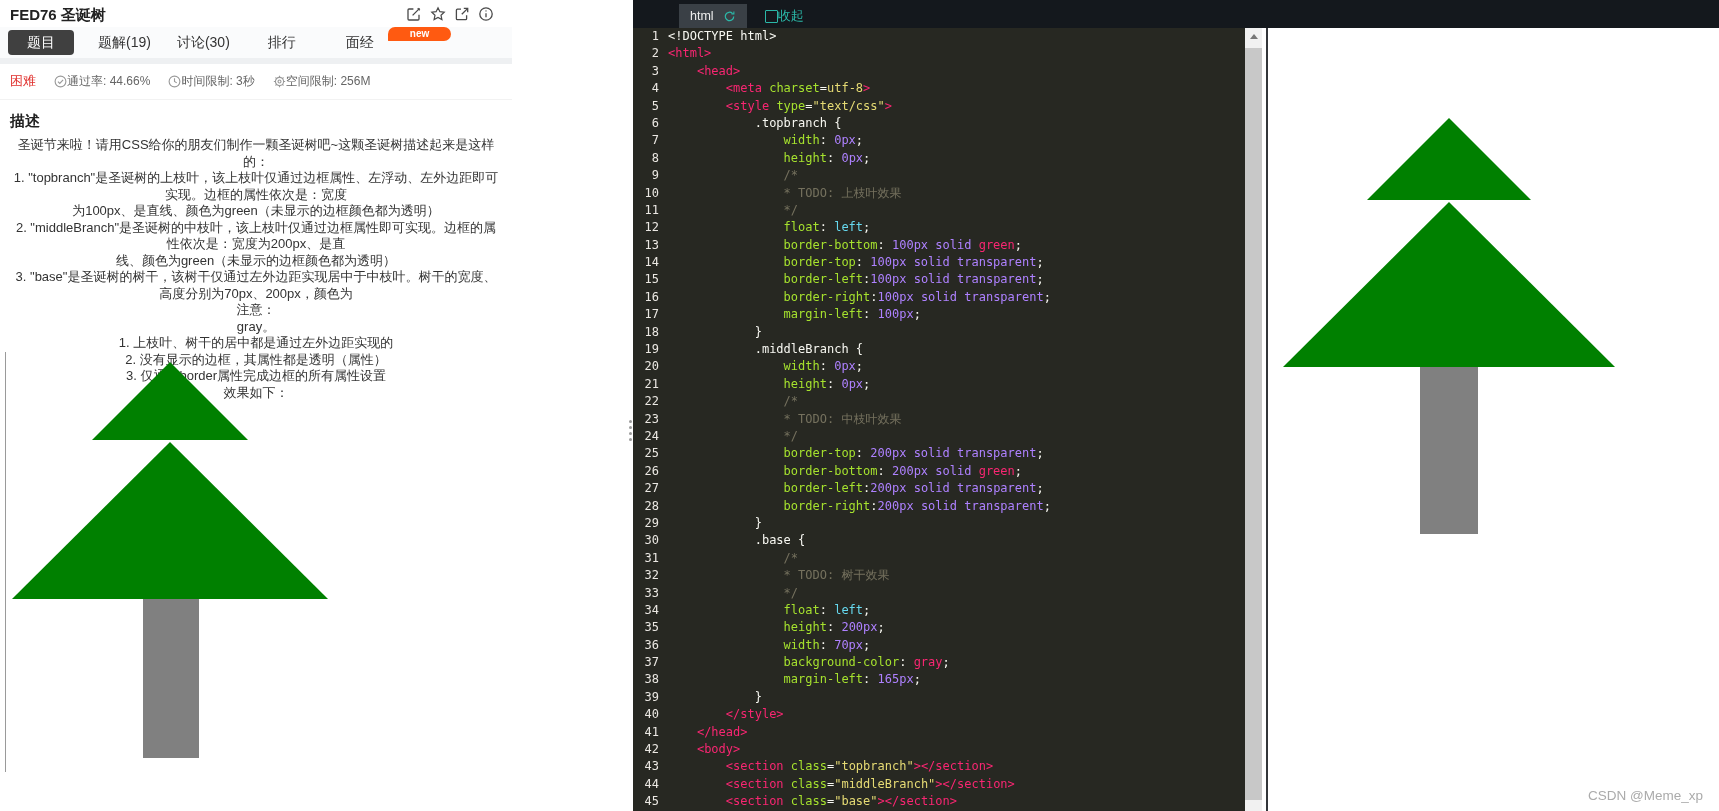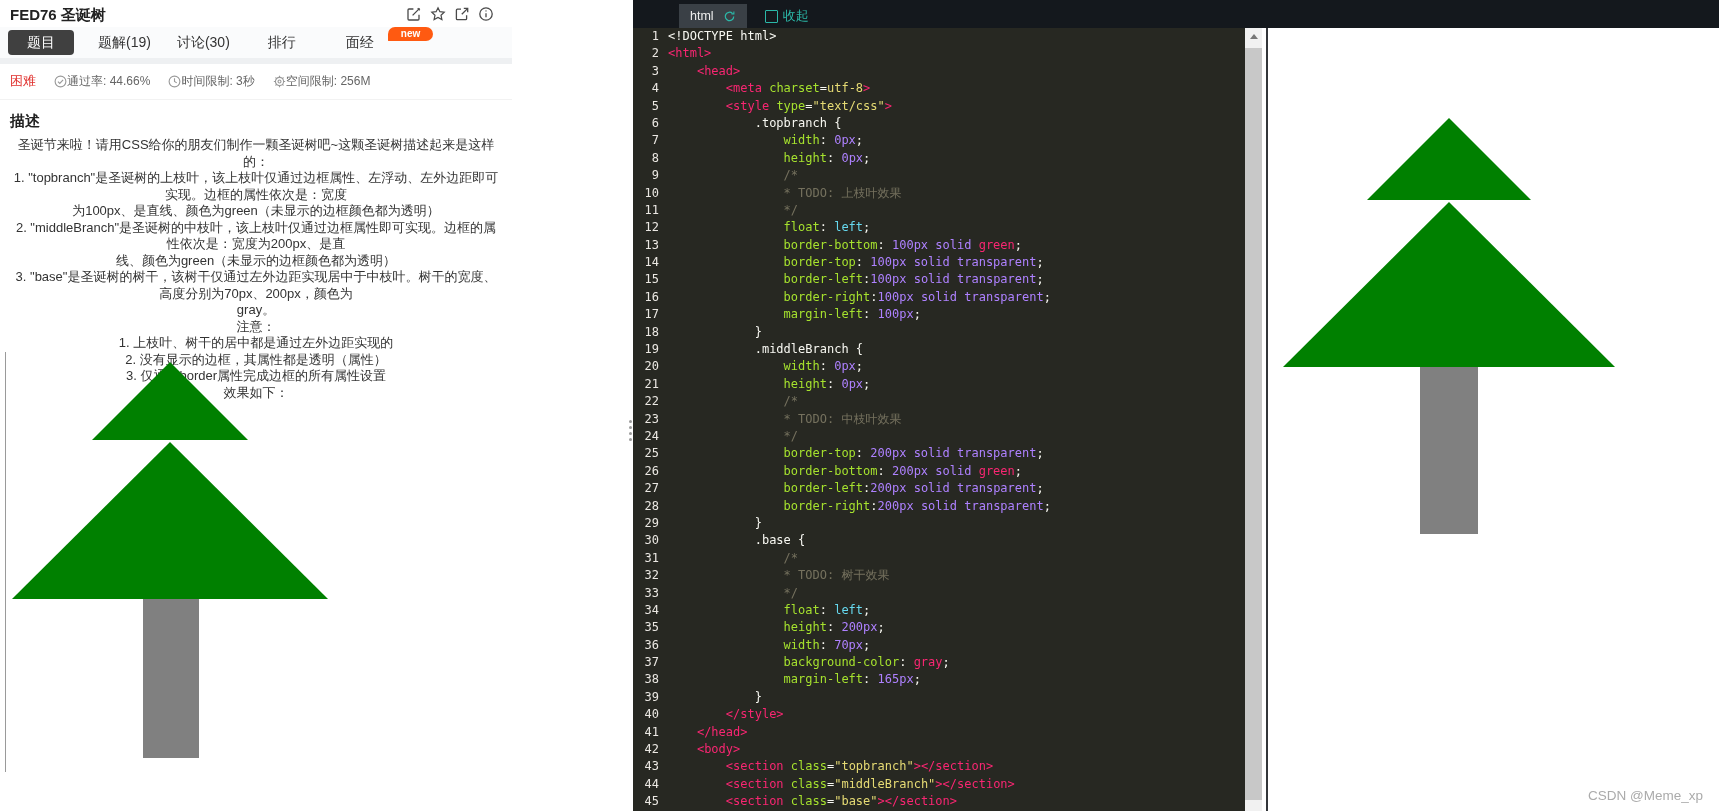--- a/index.html
+++ b/index.html
@@ -19,21 +19,21 @@
 
   .p-tabs{position:relative;height:31px;background:#fafbfc;display:flex;align-items:center;font-size:14px;color:#333;}
   .tab{cursor:pointer;white-space:nowrap;}
   .tab:nth-child(1){margin-left:8px;width:66px;height:25px;background:#404040;color:#fff;border-radius:4px;
       display:flex;align-items:center;justify-content:center;}
   .tab:nth-child(2){margin-left:24px;}
   .tab:nth-child(3){margin-left:26px;}
   .tab:nth-child(4){margin-left:38px;}
   .tab:nth-child(5){margin-left:50px;position:relative;}
   .new-badge{position:absolute;left:calc(100% + 14px);top:-7px;background:#ff5a11;color:#fff;
-      font-size:10px;line-height:14px;padding:0 13px;border-radius:8px 8px 8px 1px;font-weight:bold;}
+      font-size:10px;line-height:14px;padding:0 22px;border-radius:8px 8px 8px 1px;font-weight:bold;}
   .tabs-band{height:6px;background:#eef0f2;}
 
   .p-meta{display:flex;align-items:center;gap:18px;padding:8px 10px 9px;font-size:12px;color:#666;border-bottom:1px solid #f2f2f2;}
   .difficulty{color:#e0302d;font-size:13px;}
   .meta-item{display:flex;align-items:center;color:#666;}
   .meta-item svg{width:13px;height:13px;display:block;color:#999;}
 
   .desc-heading{margin:12px 0 6px 10px;font-size:15px;font-weight:bold;color:#222;}
   .p-desc{padding:0 10px;font-size:13px;color:#333;line-height:16.5px;text-align:center;}
   .desc-line{white-space:pre-wrap;}
@@ -47,21 +47,21 @@
   
   .resize-handle{position:absolute;left:627px;top:420px;width:7px;height:20px;display:flex;flex-direction:column;
       gap:3px;align-items:center;cursor:col-resize;}
   .resize-handle i{width:3px;height:3px;border-radius:50%;background:#9a9a9a;flex:none;}
 
   
   .editor-bar{position:absolute;left:633px;top:0;width:1086px;height:28px;background:#14181d;display:flex;align-items:flex-end;padding-left:24px;}
   .editor-tab{margin-left:22px;height:24px;background:#3a4046;color:#ececec;font-size:12.5px;
       display:flex;align-items:center;gap:9px;padding:0 11px;cursor:pointer;}
   .editor-tab svg{width:13px;height:13px;display:block;color:#2bb8a8;}
-  .collapse{margin-left:18px;height:24px;color:#2bb8a8;font-size:13px;display:flex;align-items:center;gap:5px;cursor:pointer;}
+  .collapse{margin-left:18px;height:24px;color:#2bb8a8;font-size:13px;display:flex;align-items:center;cursor:pointer;}
   .collapse-rect{width:11px;height:11px;border:1px solid #2bb8a8;border-radius:1px;display:inline-block;}
 
   
   .editor{position:absolute;left:633px;top:28px;width:612px;height:783px;background:#272822;overflow:hidden;
       font-family:"DejaVu Sans Mono","Liberation Mono",monospace;font-size:12px;line-height:17.4px;cursor:text;}
   .row{display:flex;height:17.4px;}
   .ln{width:26px;text-align:right;color:#ebe8e3;flex:none;}
   .cd{padding-left:9px;white-space:pre;flex:none;}
   .tk-pln{color:#f8f8f2;}
   .tk-tag{color:#f92672;}
@@ -162,22 +162,22 @@
     </div>
 
     <h2 class="desc-heading">描述</h2>
     <div class="p-desc">
         <div class="desc-line">圣诞节来啦！请用CSS给你的朋友们制作一颗圣诞树吧~这颗圣诞树描述起来是这样的：</div>
         <div class="desc-line">1. "topbranch"是圣诞树的上枝叶，该上枝叶仅通过边框属性、左浮动、左外边距即可实现。边框的属性依次是：宽度</div>
         <div class="desc-line">为100px、是直线、颜色为green（未显示的边框颜色都为透明）</div>
         <div class="desc-line">2. "middleBranch"是圣诞树的中枝叶，该上枝叶仅通过边框属性即可实现。边框的属性依次是：宽度为200px、是直</div>
         <div class="desc-line">线、颜色为green（未显示的边框颜色都为透明）</div>
         <div class="desc-line">3. "base"是圣诞树的树干，该树干仅通过左外边距实现居中于中枝叶。树干的宽度、高度分别为70px、200px，颜色为</div>
+        <div class="desc-line">注意：</div>
         <div class="desc-line">gray。</div>
-        <div class="desc-line">注意：</div>
         <div class="desc-line">1. 上枝叶、树干的居中都是通过左外边距实现的</div>
         <div class="desc-line">2. 没有显示的边框，其属性都是透明（属性）</div>
         <div class="desc-line">3. 仅通过border属性完成边框的所有属性设置</div>
         <div class="desc-line">效果如下：</div>
       </div>
 
     <div class="effect-image">
       <div class="tri tree-top"></div>
       <div class="tri tree-mid"></div>
       <div class="tree-trunk"></div>

